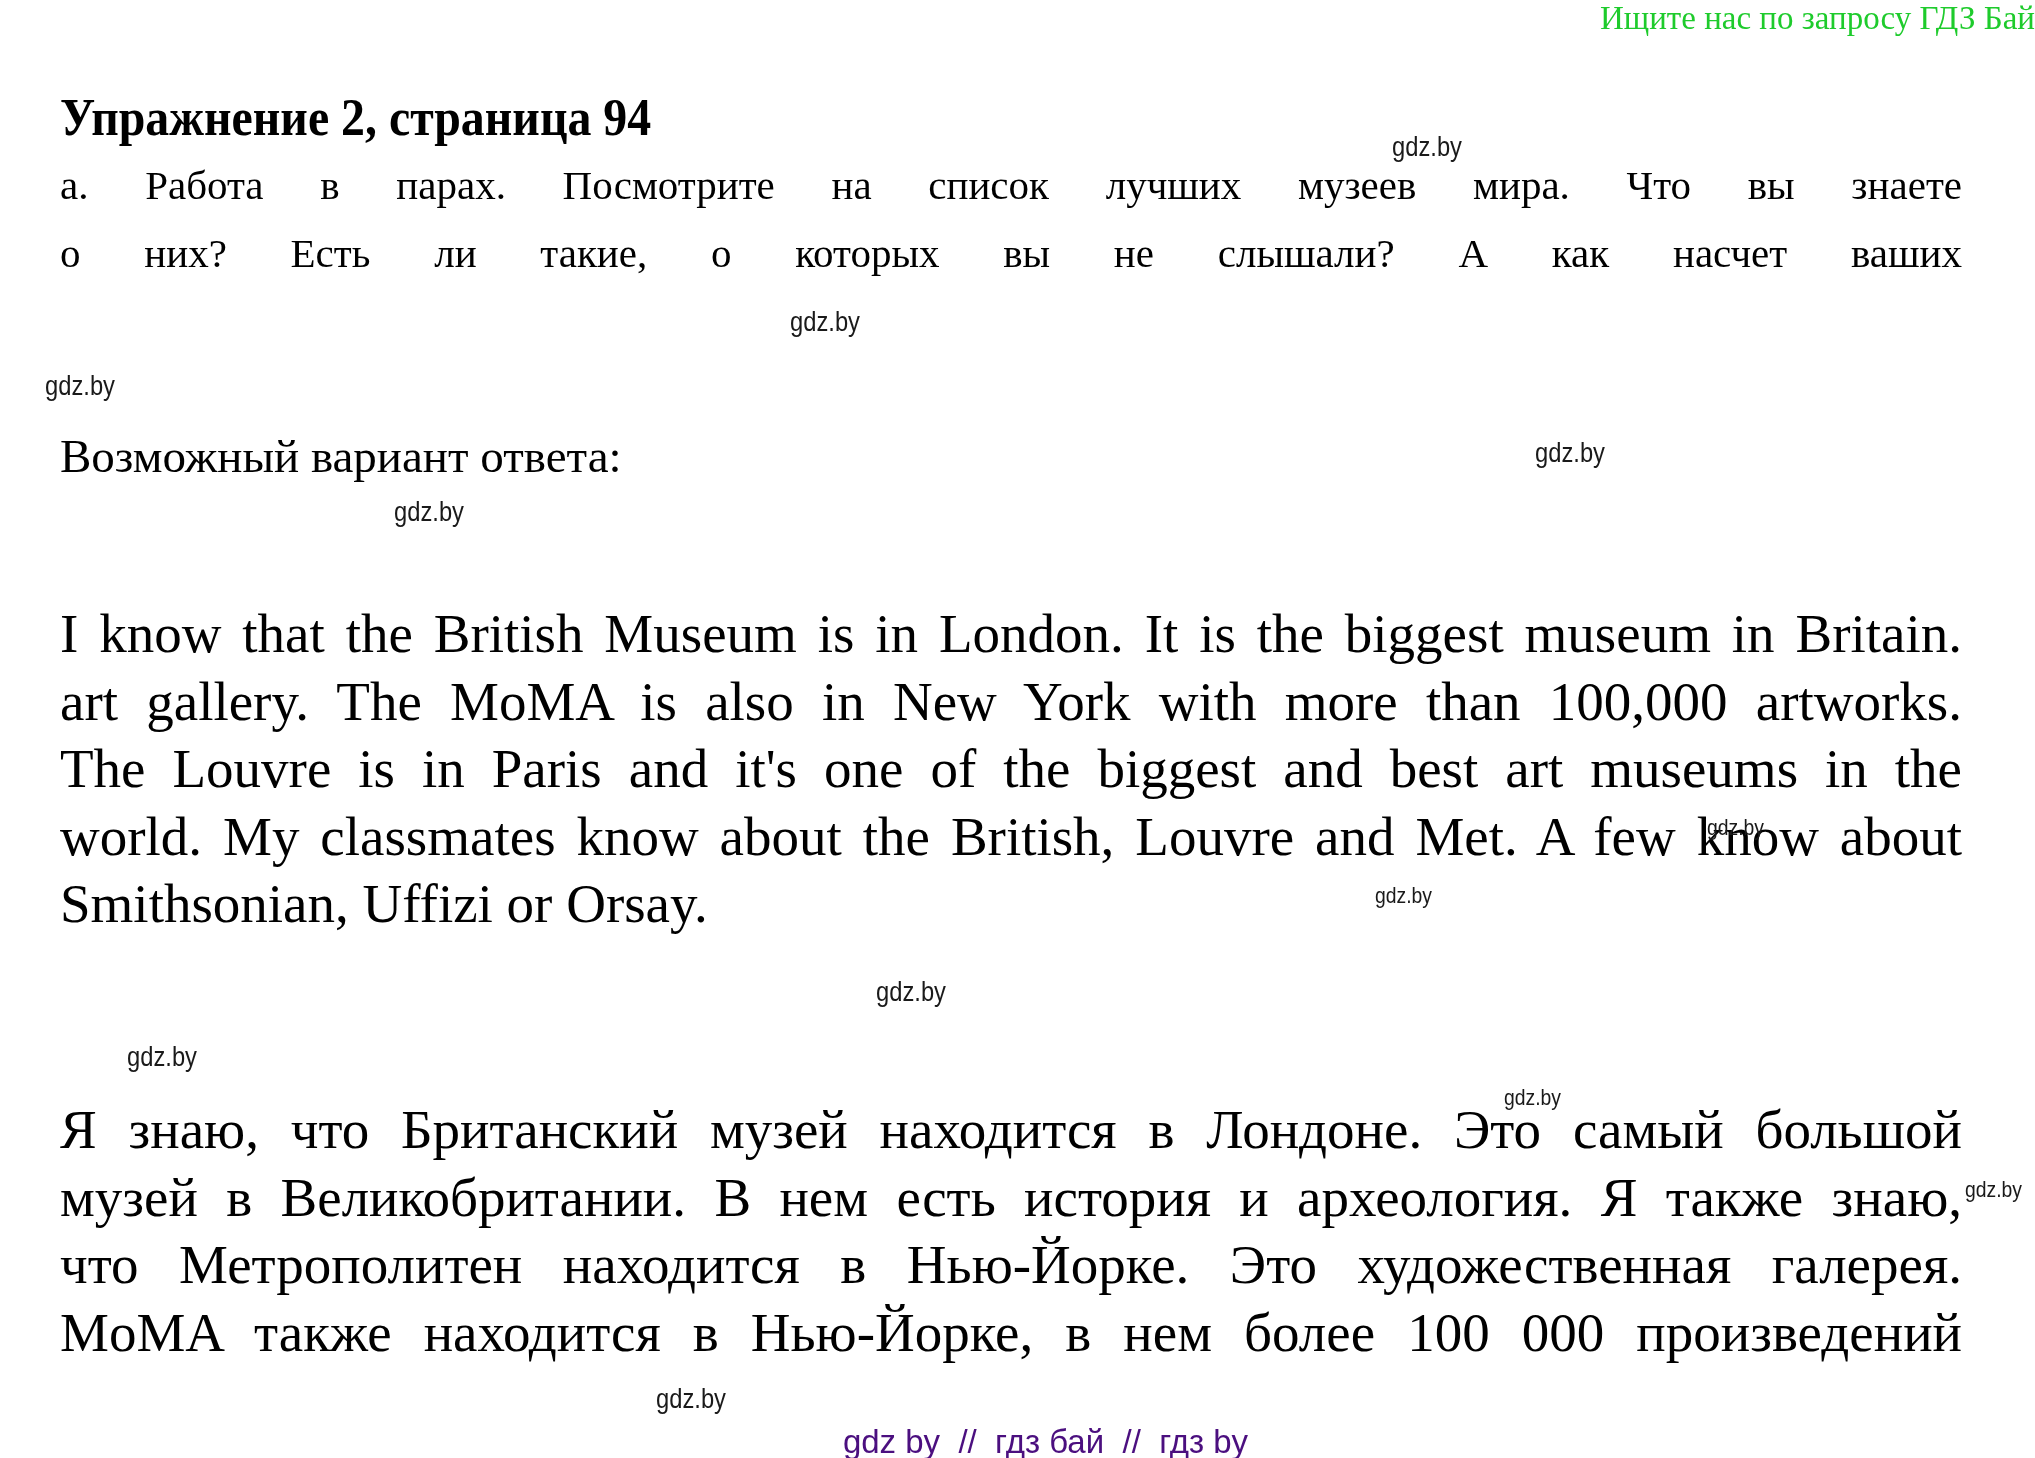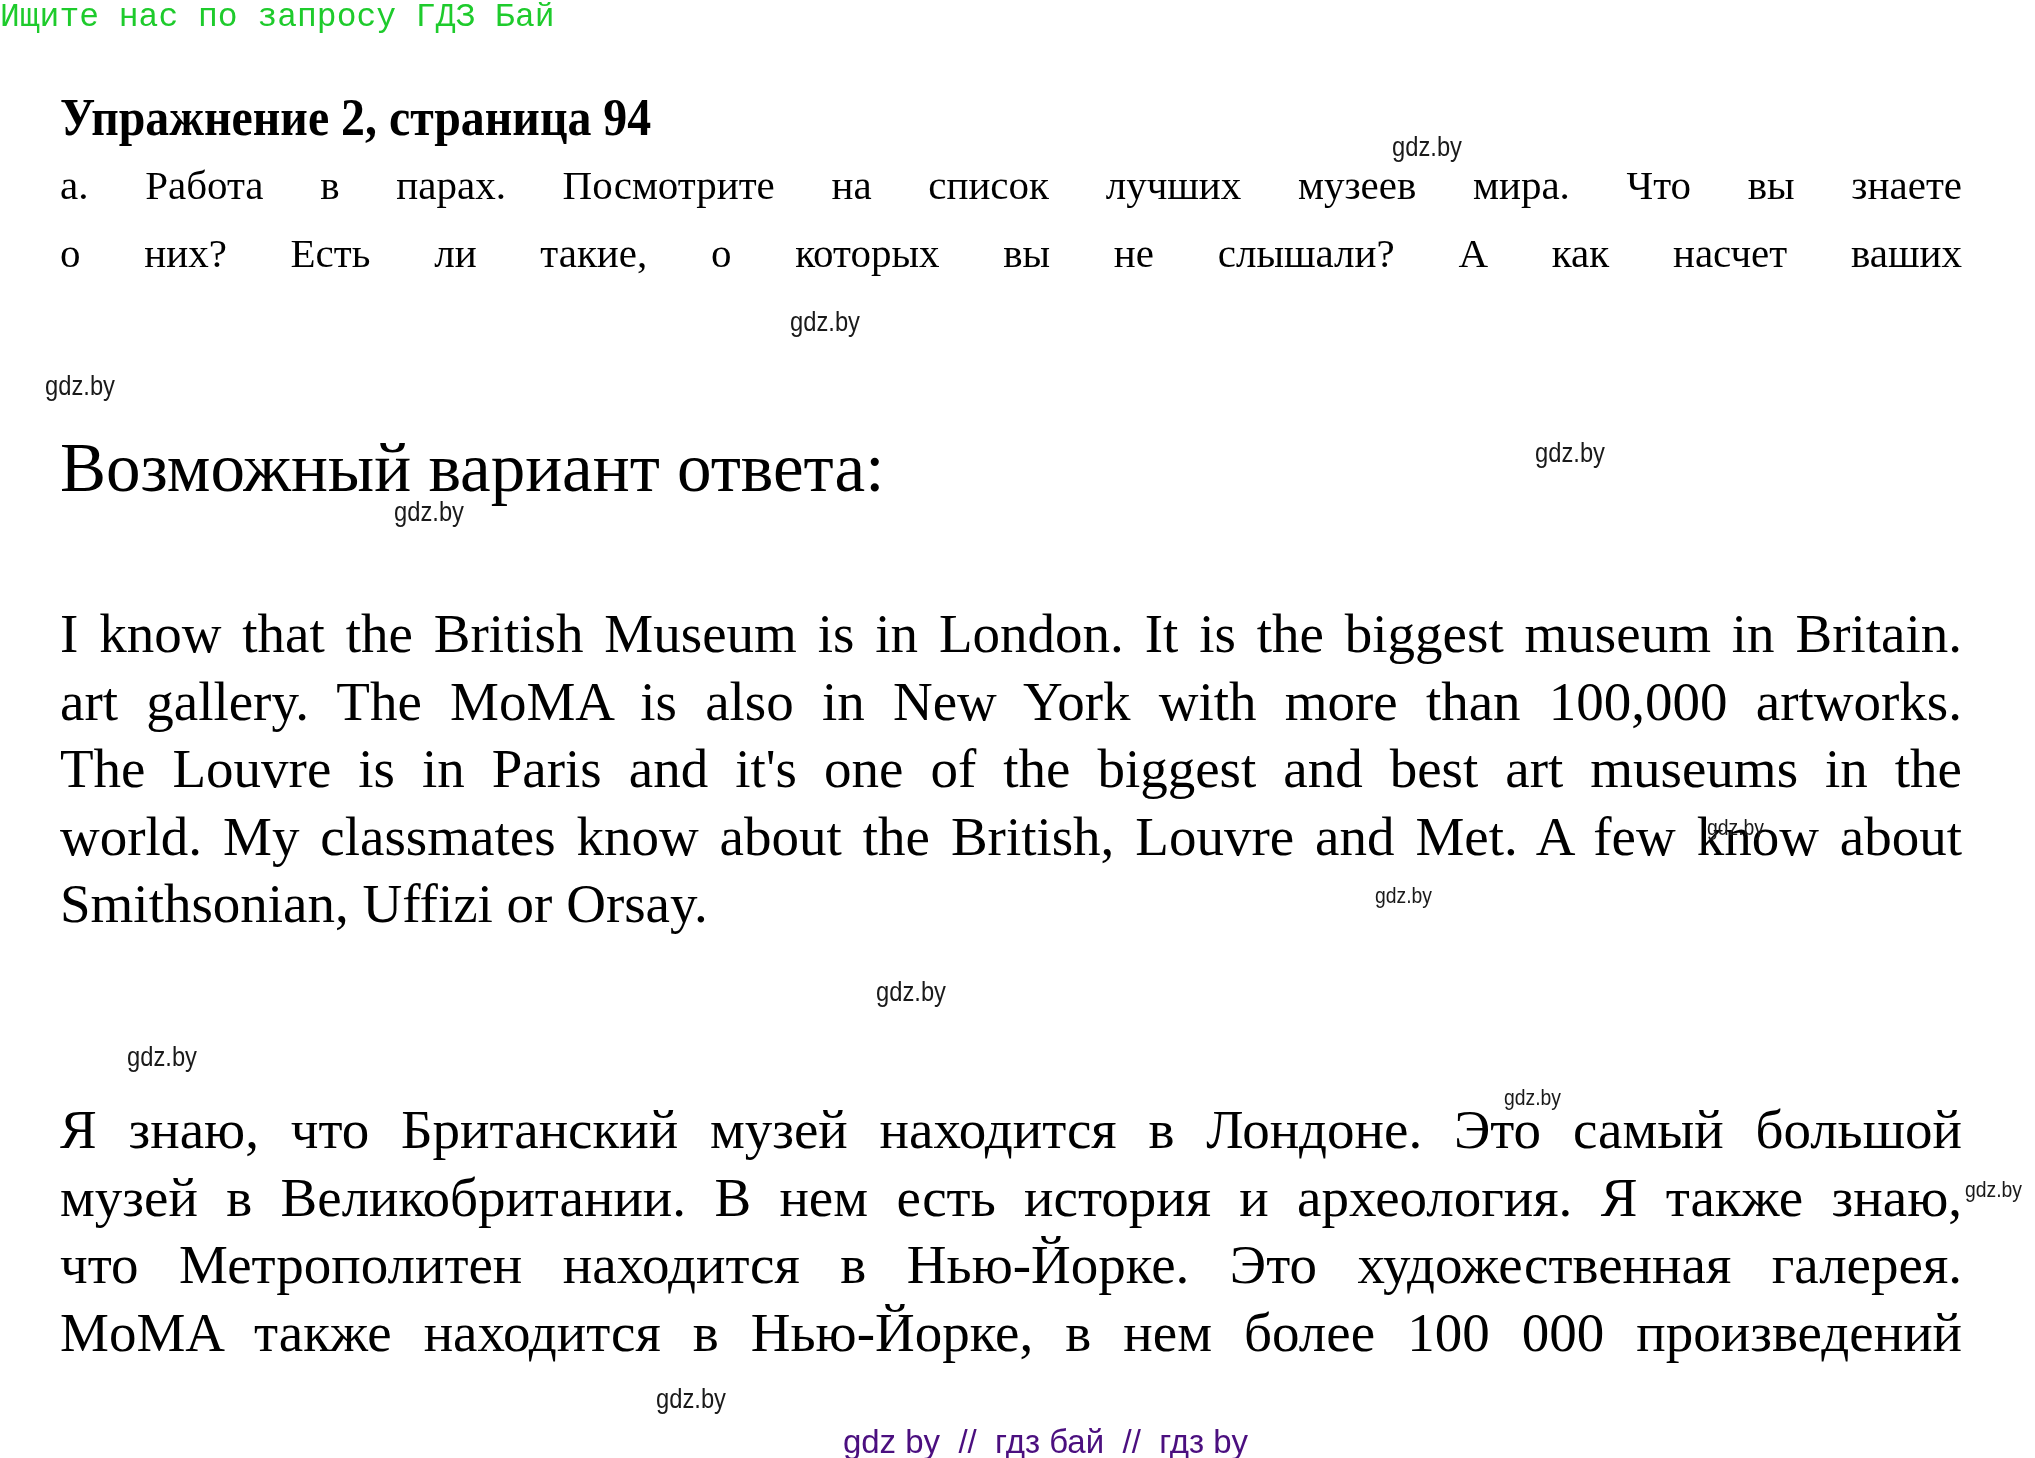--- a/index.html
+++ b/index.html
@@ -11,22 +11,22 @@
       width: 2035px;
       height: 1458px;
       position: relative;
       overflow: hidden;
     }
     .banner {
       position: absolute;
       left: 0;
       top: 0;
       width: 2035px;
-      text-align: left;
-      font-family: Liberation Mono, monospace;
+      text-align: right;
+      font-family: Liberation Serif, serif;
       font-size: 33px;
       line-height: 36px;
       color: #1ecb2c;
     }
     .doc {
       position: absolute;
       left: 60px;
       width: 1902px;
       font-family: "Liberation Serif", serif;
       color: #000000;
@@ -40,22 +40,22 @@
       transform-origin: left top;
     }
     .prompt {
       top: 152px;
       font-size: 41px;
       line-height: 67.5px;
       text-align: justify;
       text-align-last: left;
     }
     .answer-label {
-      top: 436px;
-      font-size: 69px;
+      top: 424px;
+      font-size: 47px;
       line-height: 64px;
     }
     .para {
       font-size: 55px;
       line-height: 67.5px;
       text-align: justify;
       text-align-last: left;
     }
     .para-en { top: 556px; margin-top: 44px; }
     .para-ru { top: 1096px; }

